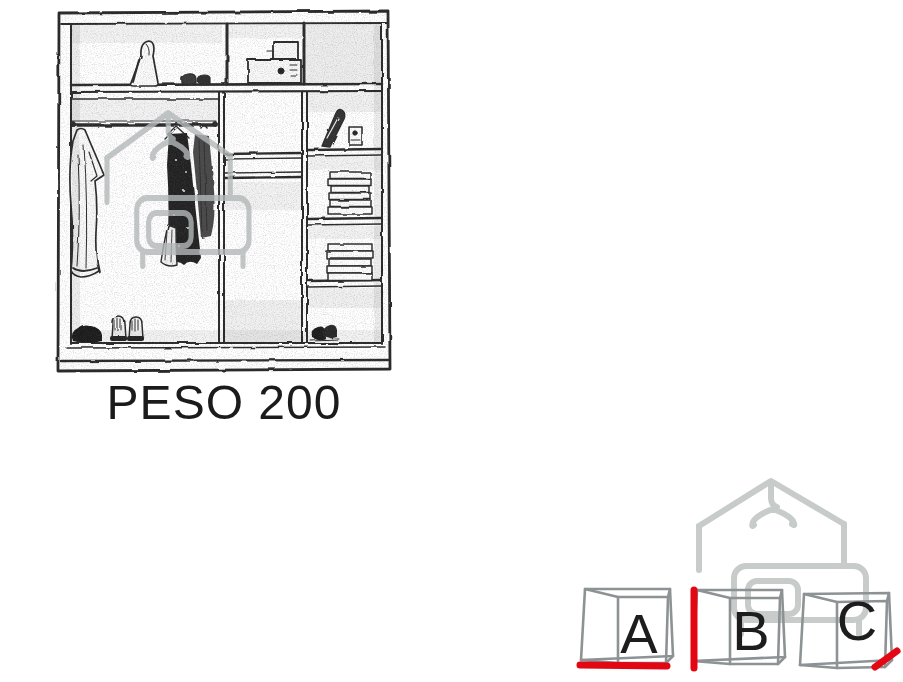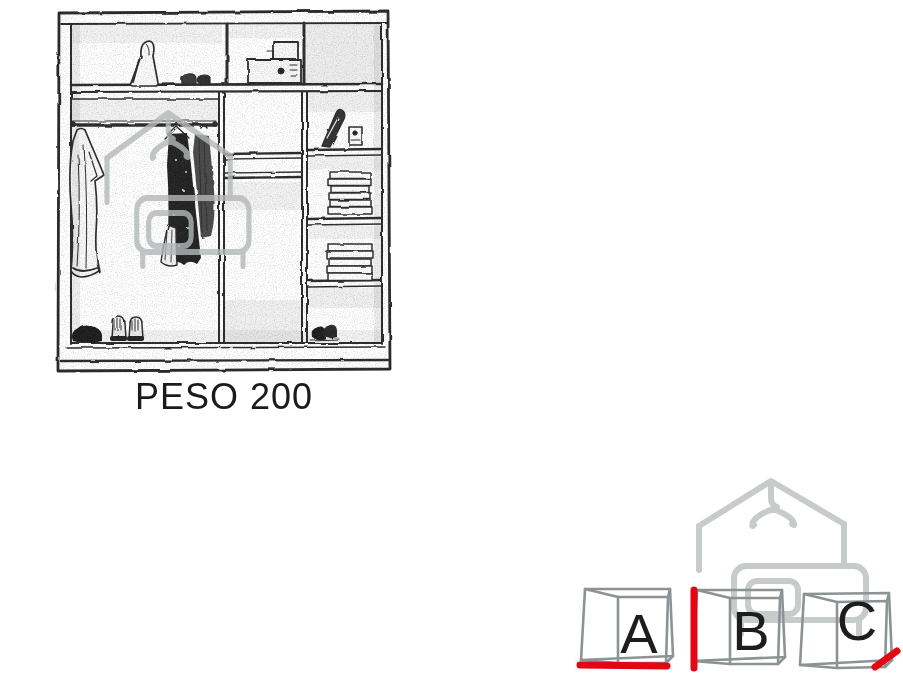--- a/index.html
+++ b/index.html
@@ -6,21 +6,21 @@
   .canvas{
     position:relative;width:903px;height:682px;background:#ffffff;overflow:hidden;
     font-family:"Liberation Sans", sans-serif;
   }
   .scene{position:absolute;left:0;top:0;width:903px;height:682px;}
   .caption{
     position:absolute;transform:translateX(-50%);
     color:#1b1b1b;line-height:1;white-space:nowrap;
     font-family:"Liberation Sans", sans-serif;
   }
-  .caption.title{left:224px;top:379px;font-size:36px;letter-spacing:1px;text-align:right;}
+  .caption.title{left:224px;top:379px;font-size:48px;letter-spacing:1px;text-align:right;}
   .caption.dims{left:219px;top:429px;font-size:44px;letter-spacing:0.5px;}
   .cube-letter{
     position:absolute;transform:translateX(-50%);
     color:#1d1d1d;font-size:56px;line-height:1;
     font-family:"Liberation Sans", sans-serif;
   }
   .cube-letter.a{left:639px;top:606px;}
   .cube-letter.b{left:751px;top:603px;}
   .cube-letter.c{left:857px;top:593px;}
 </style>

